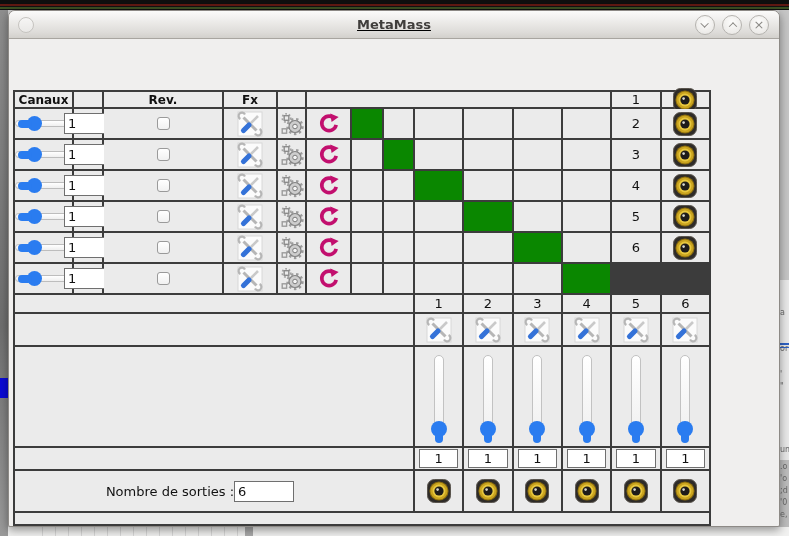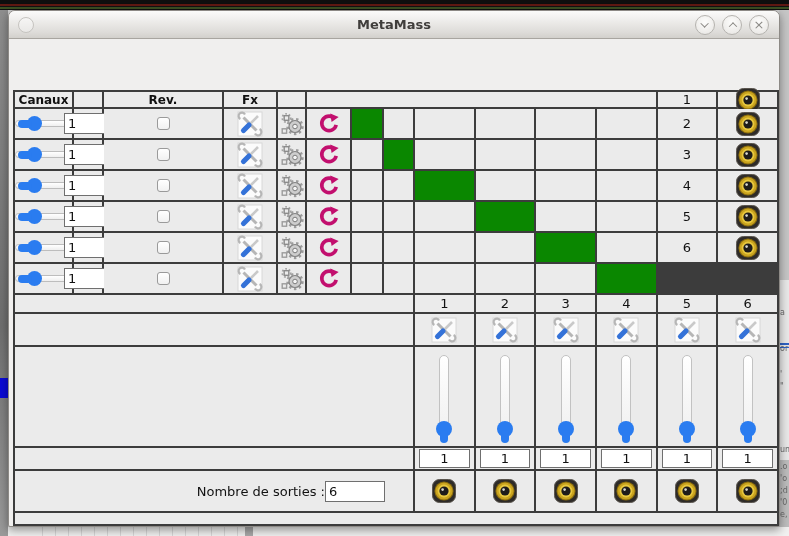--- a/index.html
+++ b/index.html
@@ -22,21 +22,21 @@
   .bg-bottom .cells { position:absolute; left:22px; top:0; width:215px; height:9px;
     background:repeating-linear-gradient(90deg,transparent 0 12px,#d7d7d7 12px 13px); }
   .bg-bottom .gray-block { position:absolute; left:237px; top:0; width:8px; height:9px; background:#a9a9a9; }
 
   
   .window { position:absolute; left:8px; top:10px; width:772px; height:517px;
     background:#f0efee; border:1px solid #8d8a86; border-radius:7px 7px 2px 2px;
     box-shadow:0 3px 10px rgba(0,0,0,.4); }
   .titlebar { position:relative; height:28px; border-radius:6px 6px 0 0;
     background:linear-gradient(#fbfbfa,#dddbd8 80%,#d2d0cc);
-    border-bottom:1px solid #a8a5a0; display:flex; align-items:center; justify-content:center; }
+    border-bottom:1px solid #a8a5a0; display:flex; align-items:center; justify-content:center;text-decoration:underline; }
   .titlebar .ghost { position:absolute; left:9px; top:6px; width:16px; height:16px; border-radius:50%;
     border:1px solid #c6c4c0; background:rgba(255,255,255,.35); }
   .title-text { font-size:13px; font-weight:bold; color:#403e3c; }
   .winbtns { position:absolute; right:10px; top:4px; display:flex; gap:7px; }
   .wbtn { width:20px; height:20px; border-radius:50%; border:1px solid #b5b3af;
     background:radial-gradient(circle at 50% 35%,#fdfdfc,#e6e4e1); position:relative; cursor:pointer; }
   .wbtn .chev { position:absolute; left:6.5px; top:6px; width:6px; height:6px;
     border-left:1.6px solid #8b8985; border-bottom:1.6px solid #8b8985; }
   .wbtn .chev.down { transform:rotate(-45deg) translate(0,-2px); }
   .wbtn .chev.up   { transform:rotate(135deg) translate(1px,-1px); }
@@ -46,21 +46,21 @@
   .result-row { position:absolute; left:0; top:28px; width:100%; height:50px; }
   .result-label { position:absolute; left:10px; top:12px; font-size:20px; font-weight:bold; color:#1b1b1b; }
   .led { position:absolute; left:99px; top:15px; width:22px; height:22px; border-radius:50%;
     background:radial-gradient(circle at 35% 28%,#ffb0a0,#ee3522 40%,#c01212 75%,#8d0d0d);
     border:1px solid #8d1010; }
   .exit-btn { position:absolute; left:224px; top:8px; width:31px; height:32px;
     border:1px solid #908e8a; border-radius:3px; background:linear-gradient(#fafaf9,#dcdad7);
     display:flex; align-items:center; justify-content:center; cursor:pointer; }
 
   
-  .grid { position:absolute; left:4px; top:79px; width:766px;
+  .grid { position:absolute; left:4px; top:79px; width:698px;
     display:grid;
     grid-template-columns:59px 30px 120px 54px 29px 45px 32px 31px repeat(6,1fr);
     grid-template-rows:17px repeat(6,31px) 19px 33px 101px 23px 42px 13px;
     border-top:2px solid #3c3c3c; border-left:2px solid #3c3c3c;
     background:#3c3c3c; }
   .cell { background:#ebebeb; border-right:2px solid #3c3c3c; border-bottom:2px solid #3c3c3c;
     display:flex; align-items:center; justify-content:center; position:relative; overflow:visible; }
   .hdr { font-size:12px; font-weight:bold; color:#111; }
   .span2 { grid-column:span 2; }
   .span7 { grid-column:span 7; }
@@ -90,21 +90,21 @@
   .vtrack { position:absolute; left:50%; transform:translateX(-50%); top:8px; width:10px; height:80px;
     border-radius:6px; background:linear-gradient(#ffffff,#f0f0f0); border:1px solid #c2c2c2; }
   .vhandle { position:absolute; left:50%; transform:translateX(-50%); top:74px; width:16px; height:16px;
     border-radius:50%; background:#2a7cf0; }
   .vhandle::after { content:""; position:absolute; left:4px; top:9px; width:8px; height:13px;
     border-radius:4px; background:#2a7cf0; }
 
   input.out-input { width:calc(100% - 8px); height:19px; border:1px solid #6f6f6f; background:#fff;
     font:13px "DejaVu Sans",sans-serif; text-align:center; color:#111; }
 
-  .outleft { justify-content:flex-end; padding-right:28px; }
+  .outleft { padding-right:28px; }
   .outleft label { font-size:13px; color:#111; }
   input.count-input { width:60px; height:21px; border:1px solid #6f6f6f; background:#fff;
     font:13px "DejaVu Sans",sans-serif; padding:0 3px; color:#111; }
 </style>
 </head>
 <body>
 
 <div class="bg-top"></div>
 <div class="bg-left">
   <div class="blue-block"></div>

